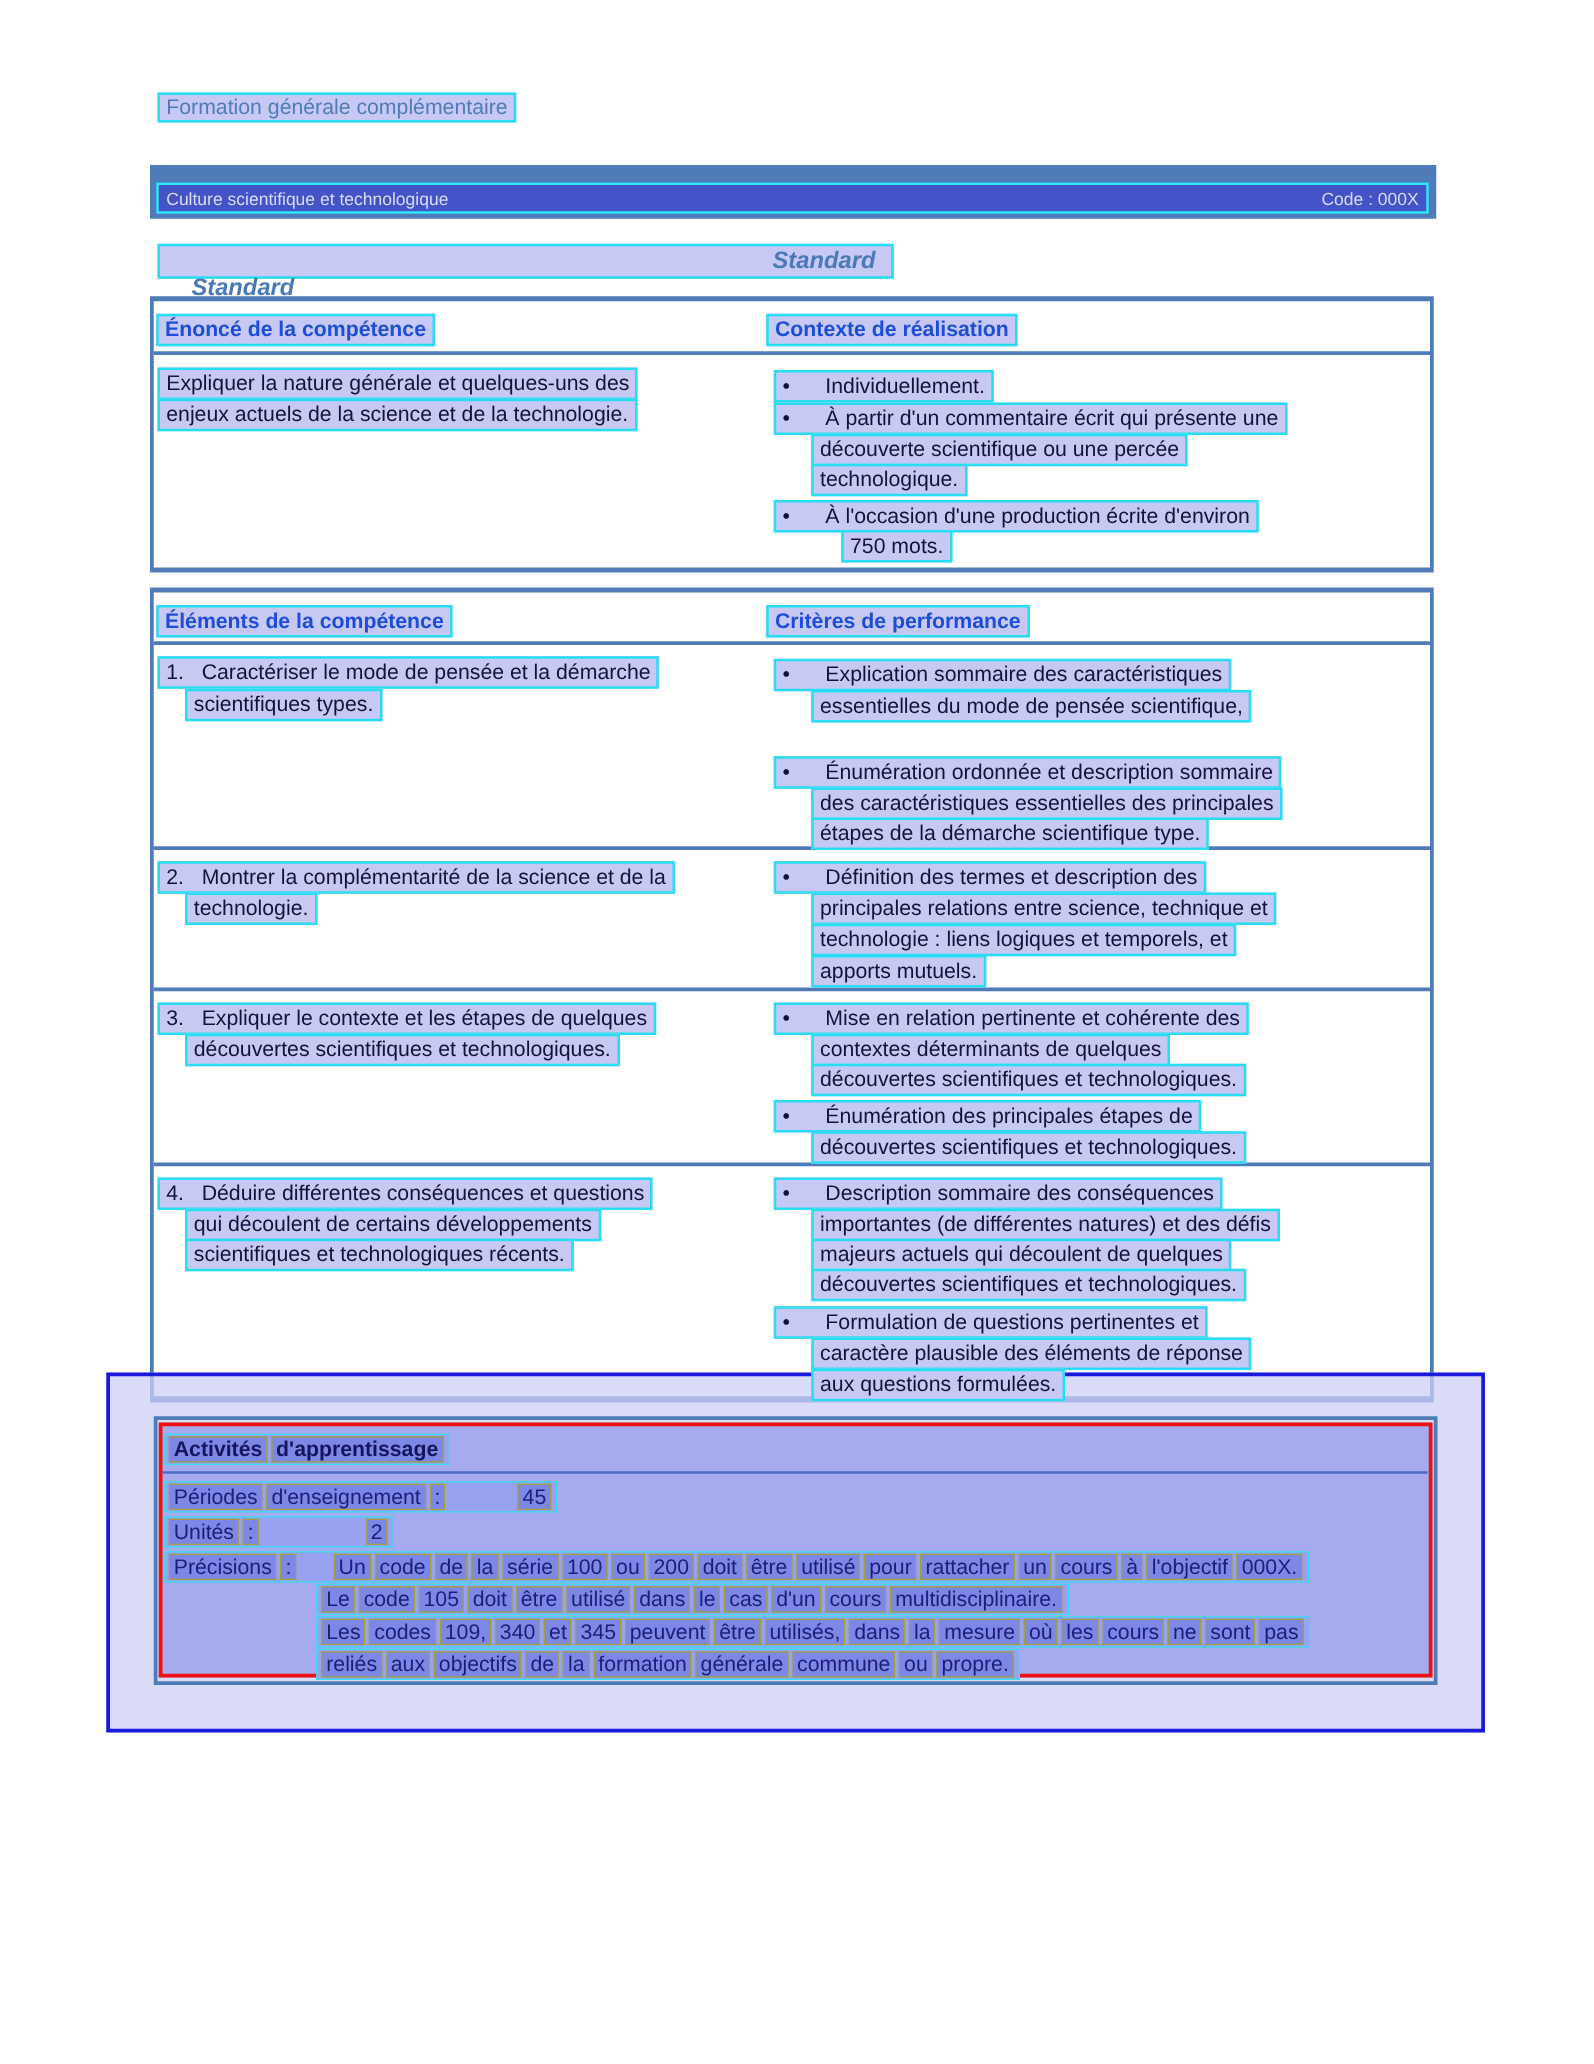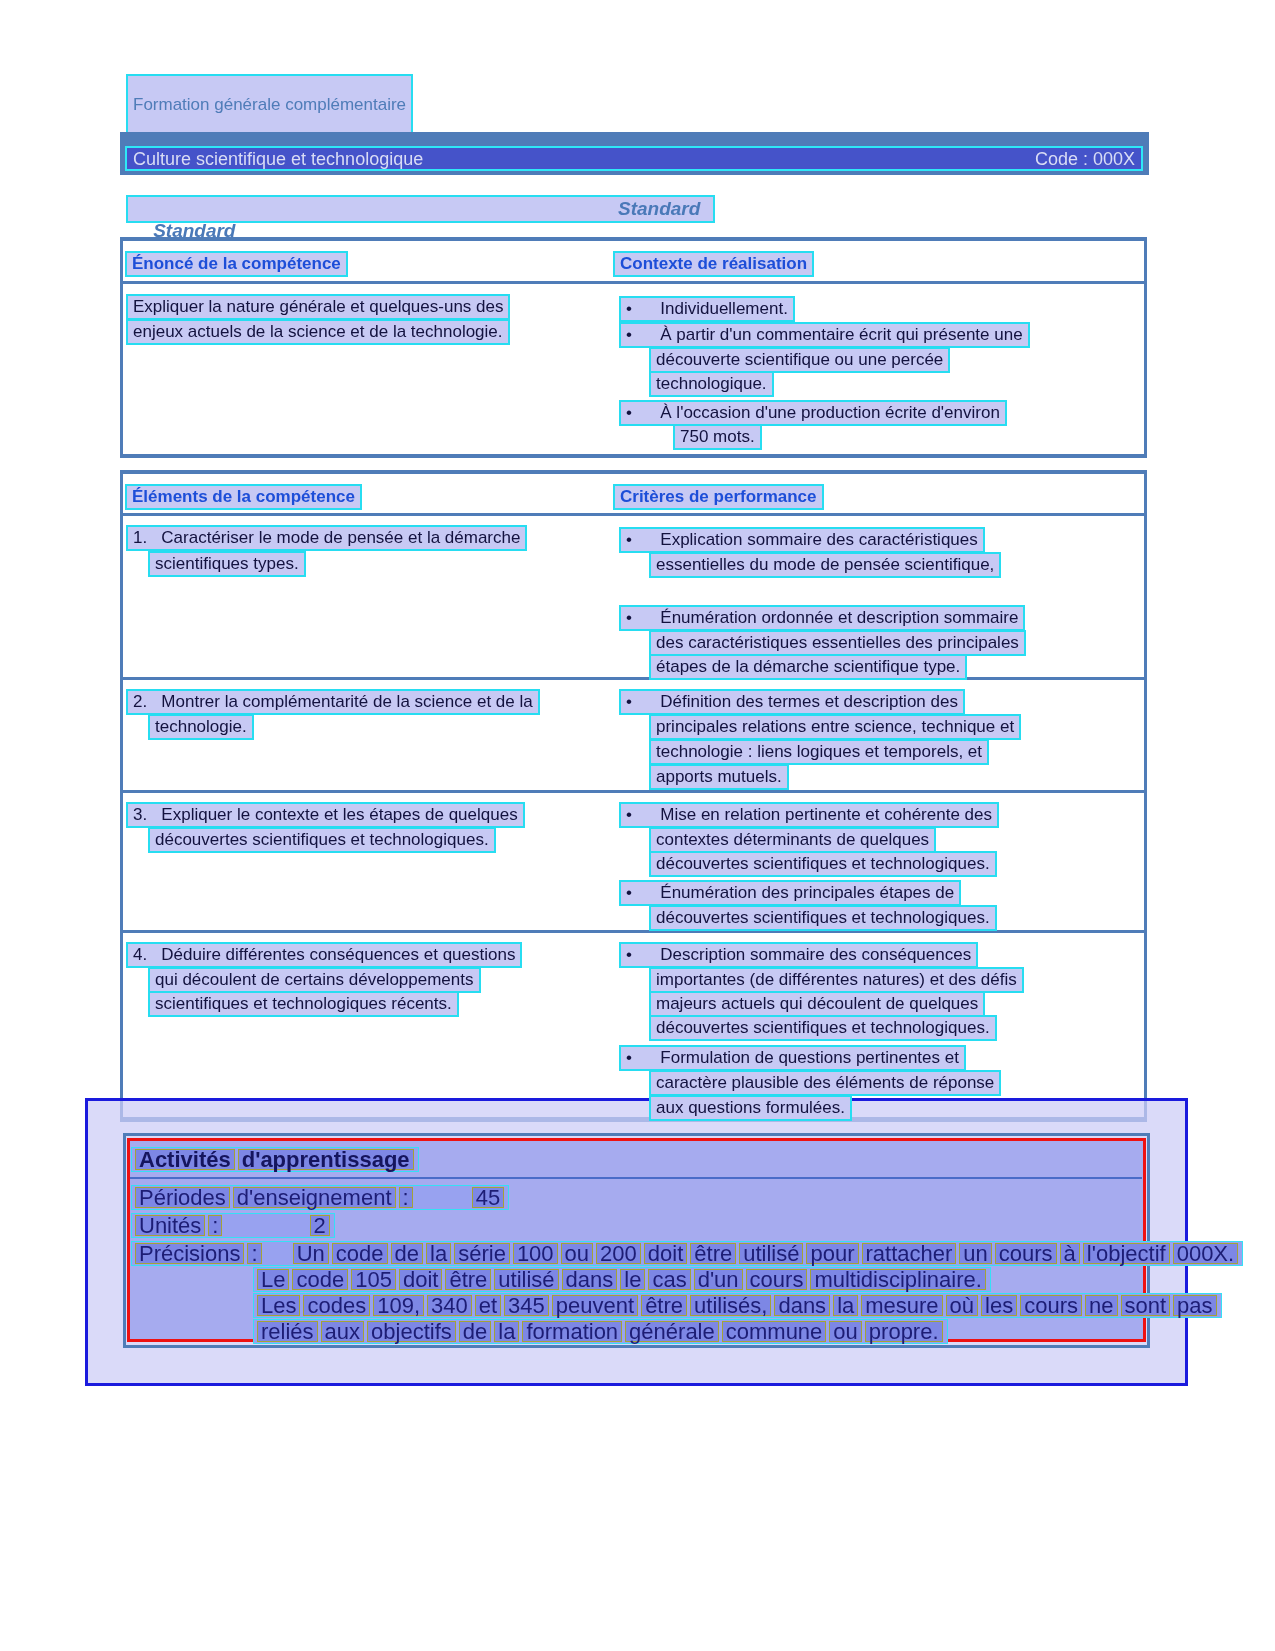--- a/index.html
+++ b/index.html
@@ -25,28 +25,28 @@
   
   .frame {
     position:absolute; border:3px solid #4f7cb8; background:transparent;
   }
   .sep { position:absolute; background:#4f7cb8; height:3px; }
 
   
   .bar { position:absolute; background:#4f7cb8; }
   .bar-chip {
     position:absolute; background:#4553c9; border:2px solid #2ee8f7;
-    color:#d9dcf5; font-size:18px; line-height:20px; white-space:pre;
+    color:#d9dcf5; font-size:14px; line-height:20px; white-space:pre;
   }
   .bar-course { position:absolute; left:6px; top:1px; }
   .bar-code { position:absolute; right:6px; top:1px; }
 
   .title-chip {
     position:absolute; background:#c7c9f4; border:2px solid #27ddf1;
-    color:#4f7cb8; font-size:17px; line-height:20px; padding:19px 5px; white-space:pre;
+    color:#4f7cb8; font-size:17px; line-height:20px; padding:0 5px; white-space:pre;
   }
   .obj-chip {
     position:absolute; background:#c7c9f4; border:2px solid #27ddf1;
     color:#4a79b8; font-size:19px; line-height:22px; padding:1px 4px;
     font-weight:bold; font-style:italic; white-space:pre;
   }
   .obj-std { position:absolute; left:490px; top:1px; }
 
   
   .bigbox {
@@ -54,21 +54,21 @@
     background:rgba(205,205,247,0.74); z-index:2;
   }
   .steelbox { position:absolute; border:3px solid #4f7cb8; z-index:3; }
   .redbox { position:absolute; border:3px solid #ee1111; background:#a6abef; z-index:3; }
   .redsep { position:absolute; background:#4a6cc8; height:2px; z-index:4; }
 
   .wline {
     position:absolute; z-index:4;
     border:1px solid #35e0f5; background:#98a2f0;
     padding:1px 2px; white-space:nowrap;
-    font-size:22px; line-height:19px; color:#1d1d75;
+    font-size:17px; line-height:19px; color:#1d1d75;
   }
   .wline .w {
     display:inline-block; background:#7d87e5;
     border:1px solid #a3a238; padding:0 3px; margin:0 2px 0 1px;
     white-space:pre;
   }
   .wline.bold .w { font-weight:bold; color:#15155e; }
   .wgroup { display:inline-block; }
 </style>
 </head>

